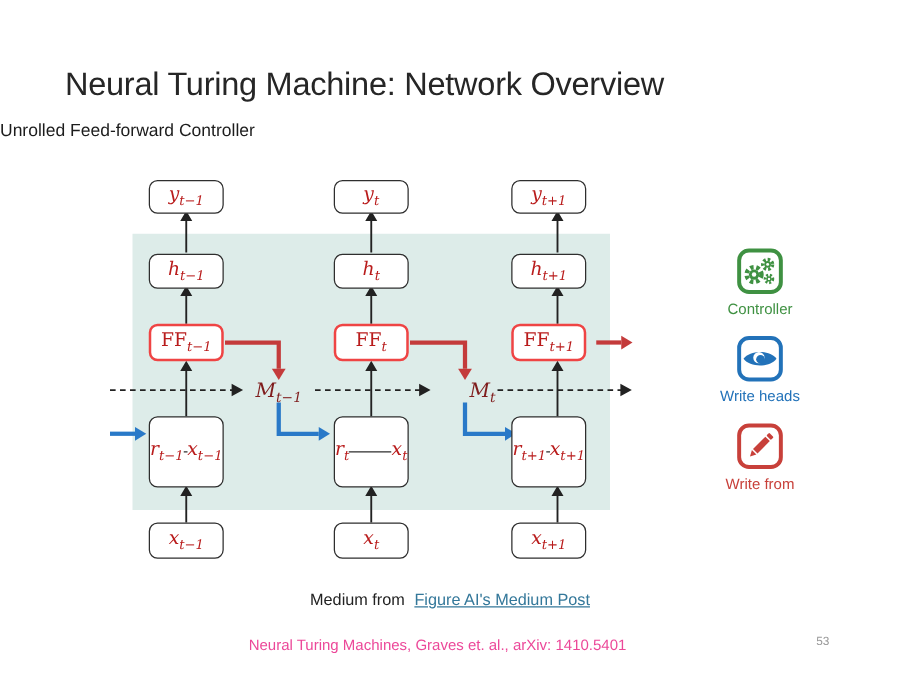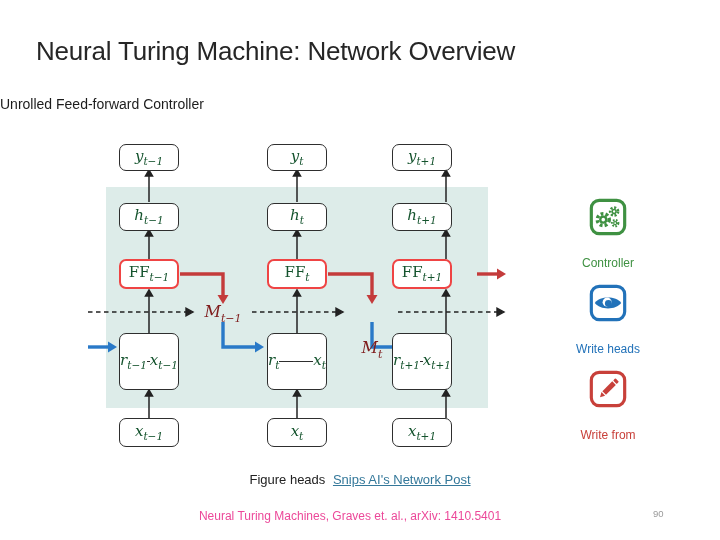--- a/index.html
+++ b/index.html
@@ -1,51 +1,51 @@
 <!DOCTYPE html>
 <html><head>
 <meta charset="utf-8">
 <style>
   html,body{margin:0;padding:0;background:#ffffff;}
   .slide{position:relative;width:720px;height:540px;background:#fff;overflow:hidden;
          font-family:"Liberation Sans",sans-serif;}
 
-  .title{position:absolute;left:36px;top:36px;margin:0;font-size:26px;font-weight:400;
+  .title{position:absolute;left:36px;top:36px;margin:16px;font-size:26px;font-weight:400;
          color:#262626;letter-spacing:-0.2px;}
   .subtitle{position:absolute;left:0;top:96px;width:720px;text-align:left;
             font-size:14px;color:#1c1c1c;}
 
   .teal-band{position:absolute;left:106px;top:187px;width:382px;height:221px;
              background:#ddece9;z-index:1;}
   .wires{position:absolute;left:80px;top:130px;z-index:2;}
 
   .box{position:absolute;width:60px;background:#fff;border:1.4px solid #2e2e2e;
        border-radius:7px;display:flex;align-items:center;justify-content:center;
-       box-sizing:border-box;z-index:3;font-family:"DejaVu Serif",serif;font-size:15px;color:#14532d;}
+       box-sizing:border-box;z-index:3;font-family:"DejaVu Serif",serif;font-size:15px;color:#b91c1c;}
   .lab{display:inline-block;line-height:1;white-space:nowrap;}
   .base{font-style:italic;}
   .rm{font-style:normal;}
   .lab sub{font-size:10.5px;font-style:italic;line-height:1;}
-  .col-0{left:119px;} .col-1{left:267px;} .col-2{left:392px;}
+  .col-0{left:119px;} .col-1{left:267px;} .col-2{left:409px;}
   .row-y{top:144px;height:27px;}
   .row-h{top:203px;height:28px;}
   .row-ff{top:259px;height:30px;border:2px solid #ef4444;}
   .row-rx{top:333px;height:57px;flex-direction:row;justify-content:flex-start;}
   .row-x{top:418px;height:29px;}
   .rx-rule{width:42px;height:0;border-top:1.4px solid #2e2e2e;margin:3.5px auto;}
 
   .mlabel{position:absolute;transform:translate(-50%,-50%);z-index:3;
           font-family:"DejaVu Serif",serif;font-size:16px;color:#7f1d1d;}
   .mlabel .lab sub{font-size:11px;}
 
   .legend{position:absolute;left:564px;top:198px;width:88px;display:flex;
           flex-direction:column;align-items:center;z-index:3;}
   .legend-item{display:flex;flex-direction:column;align-items:center;margin-bottom:14px;}
   .legend-item svg{display:block;}
-  .llabel{margin-top:20px;font-size:12px;}
+  .llabel{margin-top:4px;font-size:12px;}
   .t-green{color:#3f9142;} .t-blue{color:#2272b9;} .t-red{color:#c8403a;}
 
   .caption{position:absolute;left:0;top:472px;width:720px;text-align:center;
            font-size:13px;color:#222;}
   .caption a{color:#34789a;text-decoration:underline;margin-left:4px;cursor:pointer;}
   .footer-citation{position:absolute;left:0;top:509px;width:700px;text-align:center;
                    font-size:12px;color:#ec4899;}
   .page-number{position:absolute;left:653px;top:508px;font-size:9.5px;color:#9a9a9a;}
 </style>
 </head>
@@ -169,21 +169,21 @@
   <div class="box row-rx col-2">
     <span class="lab"><span class="base">r</span><sub>t+1</sub></span>
     <span class="rx-rule"></span>
     <span class="lab"><span class="base">x</span><sub>t+1</sub></span>
   </div>
   <div class="box row-x col-2">
       <span class="lab"><span class="base">x</span><sub>t+1</sub></span>
     </div>
 
   <div class="mlabel" style="left:223px;top:313px;"><span class="lab"><span class="base">M</span><sub>t−1</sub></span></div>
-  <div class="mlabel" style="left:372px;top:313px;margin-top:36px;"><span class="lab"><span class="base">M</span><sub>t</sub></span></div>
+  <div class="mlabel" style="left:386px;top:313px;"><span class="lab"><span class="base">M</span><sub>t</sub></span></div>
 
   <div class="legend">
     <div class="legend-item">
       <svg width="38" height="38" viewBox="0 0 36 36">
         <rect x="2.2" y="2.2" width="31.6" height="31.6" rx="7.5" fill="none" stroke="#3f9142" stroke-width="3"></rect>
         <circle cx="13.5" cy="20.5" r="5.6" fill="none" stroke="#3f9142" stroke-width="3.4" stroke-dasharray="2.6 2.05"></circle>
         <circle cx="13.5" cy="20.5" r="3.9" fill="#3f9142"></circle>
         <circle cx="13.5" cy="20.5" r="1.7" fill="#ffffff"></circle>
         <circle cx="23.8" cy="12.8" r="3.7" fill="none" stroke="#3f9142" stroke-width="2.6" stroke-dasharray="1.9 1.5"></circle>
         <circle cx="23.8" cy="12.8" r="2.5" fill="#3f9142"></circle>
@@ -210,19 +210,19 @@
           <rect x="15.7" y="5.8" width="4.8" height="3.1" rx="0.8"></rect>
           <rect x="15.7" y="10" width="4.8" height="13.2"></rect>
           <polygon points="15.7,24.4 20.5,24.4 18.1,28.8"></polygon>
         </g>
       </svg>
       <div class="llabel t-red">Write from</div>
     </div>
   </div>
 
   <div class="caption">
-    <span>Figure heads</span>
-    <a>Snips AI's Network Post</a>
+    <span>Medium from</span>
+    <a>Figure AI's Medium Post</a>
   </div>
   <div class="footer-citation">Neural Turing Machines, Graves et. al., arXiv: 1410.5401</div>
-  <div class="page-number">90</div>
+  <div class="page-number">53</div>
 
 </div>
 
 </body></html>

